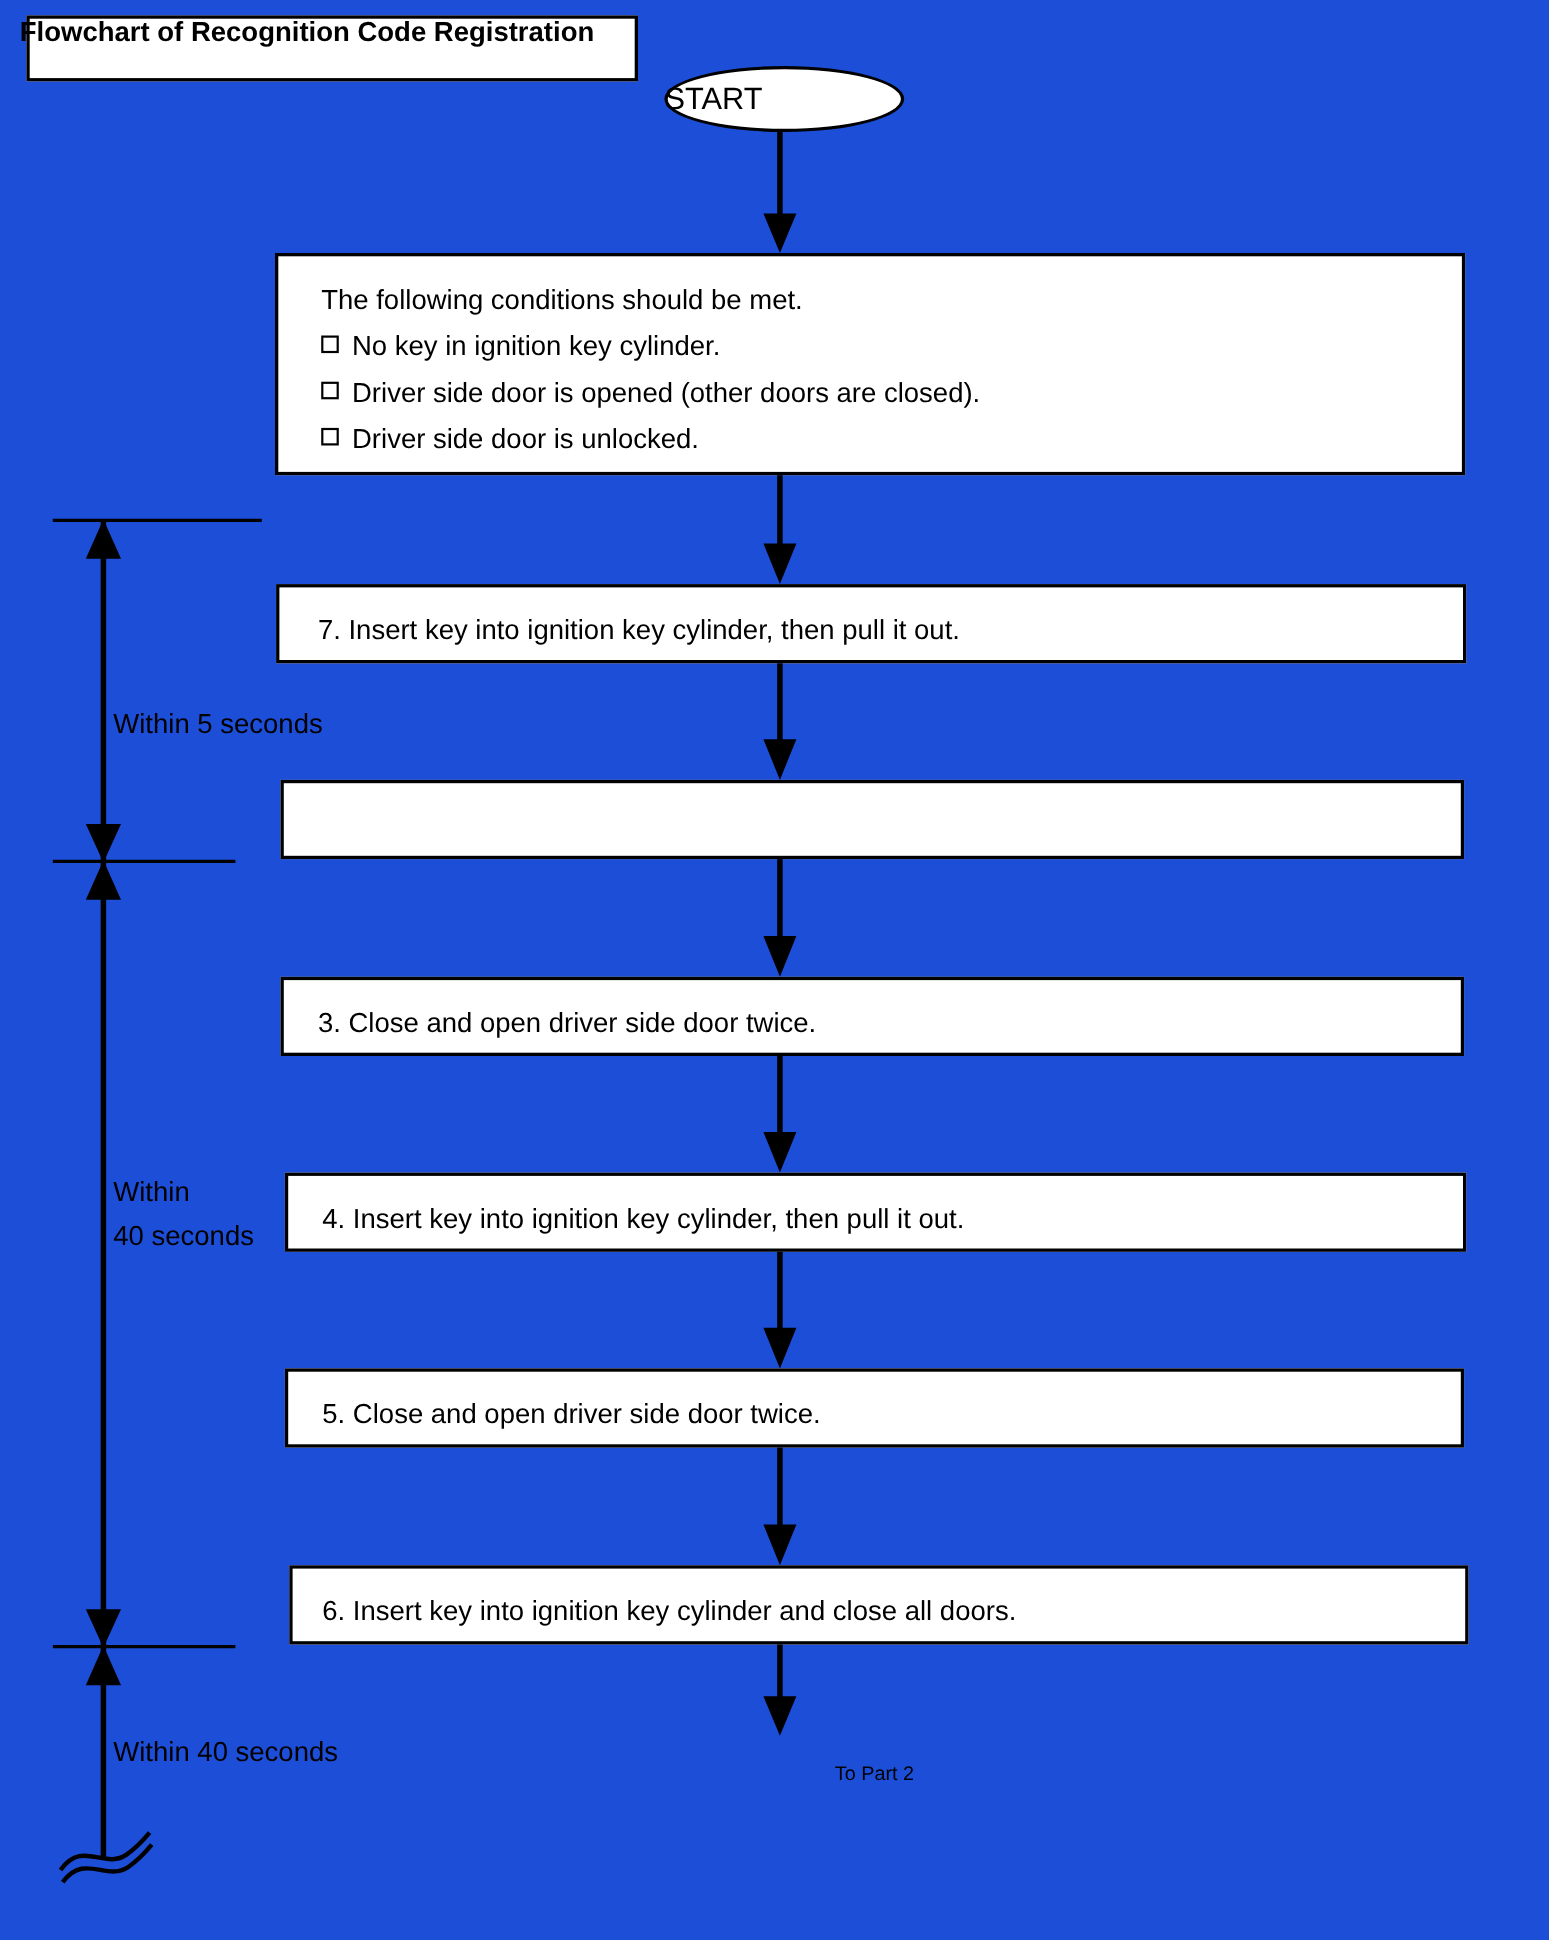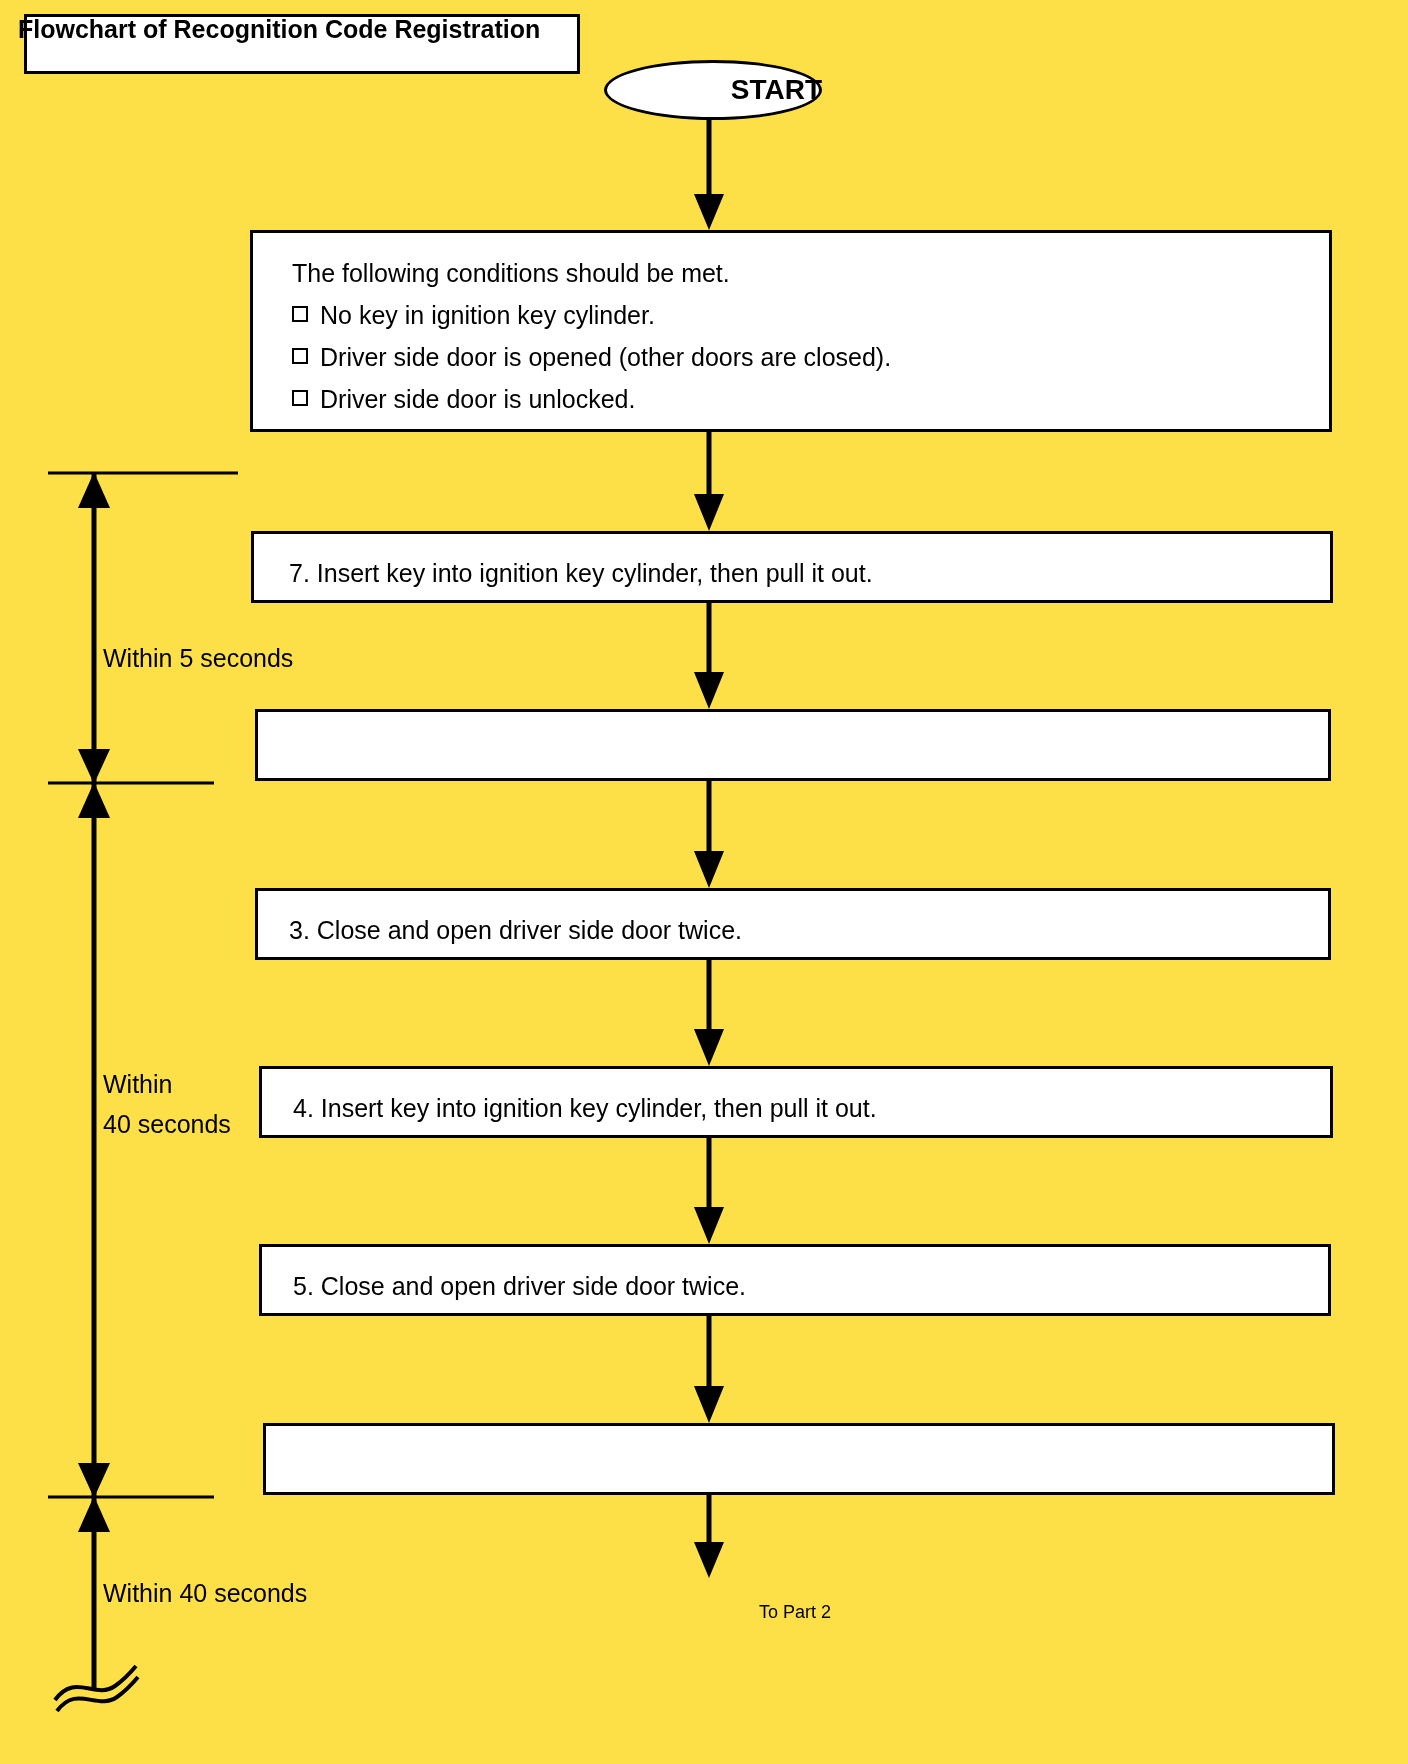--- a/index.html
+++ b/index.html
@@ -7,21 +7,21 @@
     padding: 0;
     background: #ffffff;
   }
   body {
     font-family: "Liberation Sans", sans-serif;
   }
   #page {
     position: relative;
     width: 1408px;
     height: 1764px;
-    background: #fde047;
+    background: #1d4ed8;
     overflow: hidden;
   }
   .title-box {
     position: absolute;
     left: 24px;
     top: 14px;
     width: 556px;
     height: 60px;
     border: 3px solid #000000;
     box-sizing: border-box;
@@ -46,24 +46,23 @@
     border: 3px solid #000000;
     border-radius: 50%;
     box-sizing: border-box;
     background: #ffffff;
   }
   .start-label {
     position: absolute;
     left: 604px;
     top: 74px;
     width: 218px;
-    text-align: right;
+    text-align: left;
     font-size: 28px;
     color: #000000;
-    font-weight: bold;
   }
   .proc-box {
     position: absolute;
     border: 3px solid #000000;
     box-sizing: border-box;
     background: #ffffff;
   }
   .proc-text {
     position: absolute;
     font-size: 25px;
@@ -135,20 +134,21 @@
   <div class="proc-box" style="left:255px; top:888px; width:1076px; height:72px;"></div>
   <div class="proc-text" style="left:289px; top:909px;">3. Close and open driver side door twice.</div>
 
   <div class="proc-box" style="left:259px; top:1066px; width:1074px; height:72px;"></div>
   <div class="proc-text" style="left:293px; top:1087px;">4. Insert key into ignition key cylinder, then pull it out.</div>
 
   <div class="proc-box" style="left:259px; top:1244px; width:1072px; height:72px;"></div>
   <div class="proc-text" style="left:293px; top:1265px;">5. Close and open driver side door twice.</div>
 
   <div class="proc-box" style="left:263px; top:1423px; width:1072px; height:72px;"></div>
+  <div class="proc-text" style="left:293px; top:1444px;">6. Insert key into ignition key cylinder and close all doors.</div>
 
   <div class="side-label" style="left:103px; top:637px;">Within 5 seconds</div>
 
   <div class="side-label" style="left:103px; top:1063px;">Within</div>
   <div class="side-label" style="left:103px; top:1103px;">40 seconds</div>
 
   <div class="side-label" style="left:103px; top:1572px;">Within 40 seconds</div>
 
   <div class="to-part-label" style="left:660px; top:1602px; width:270px;">To Part 2</div>
 

